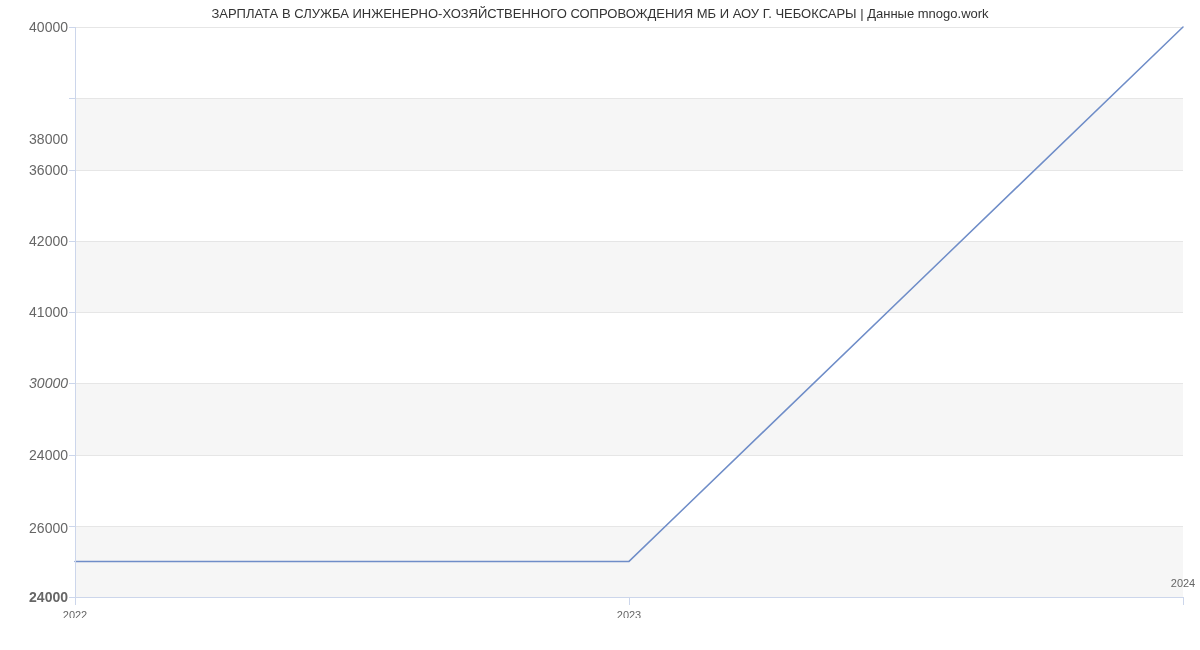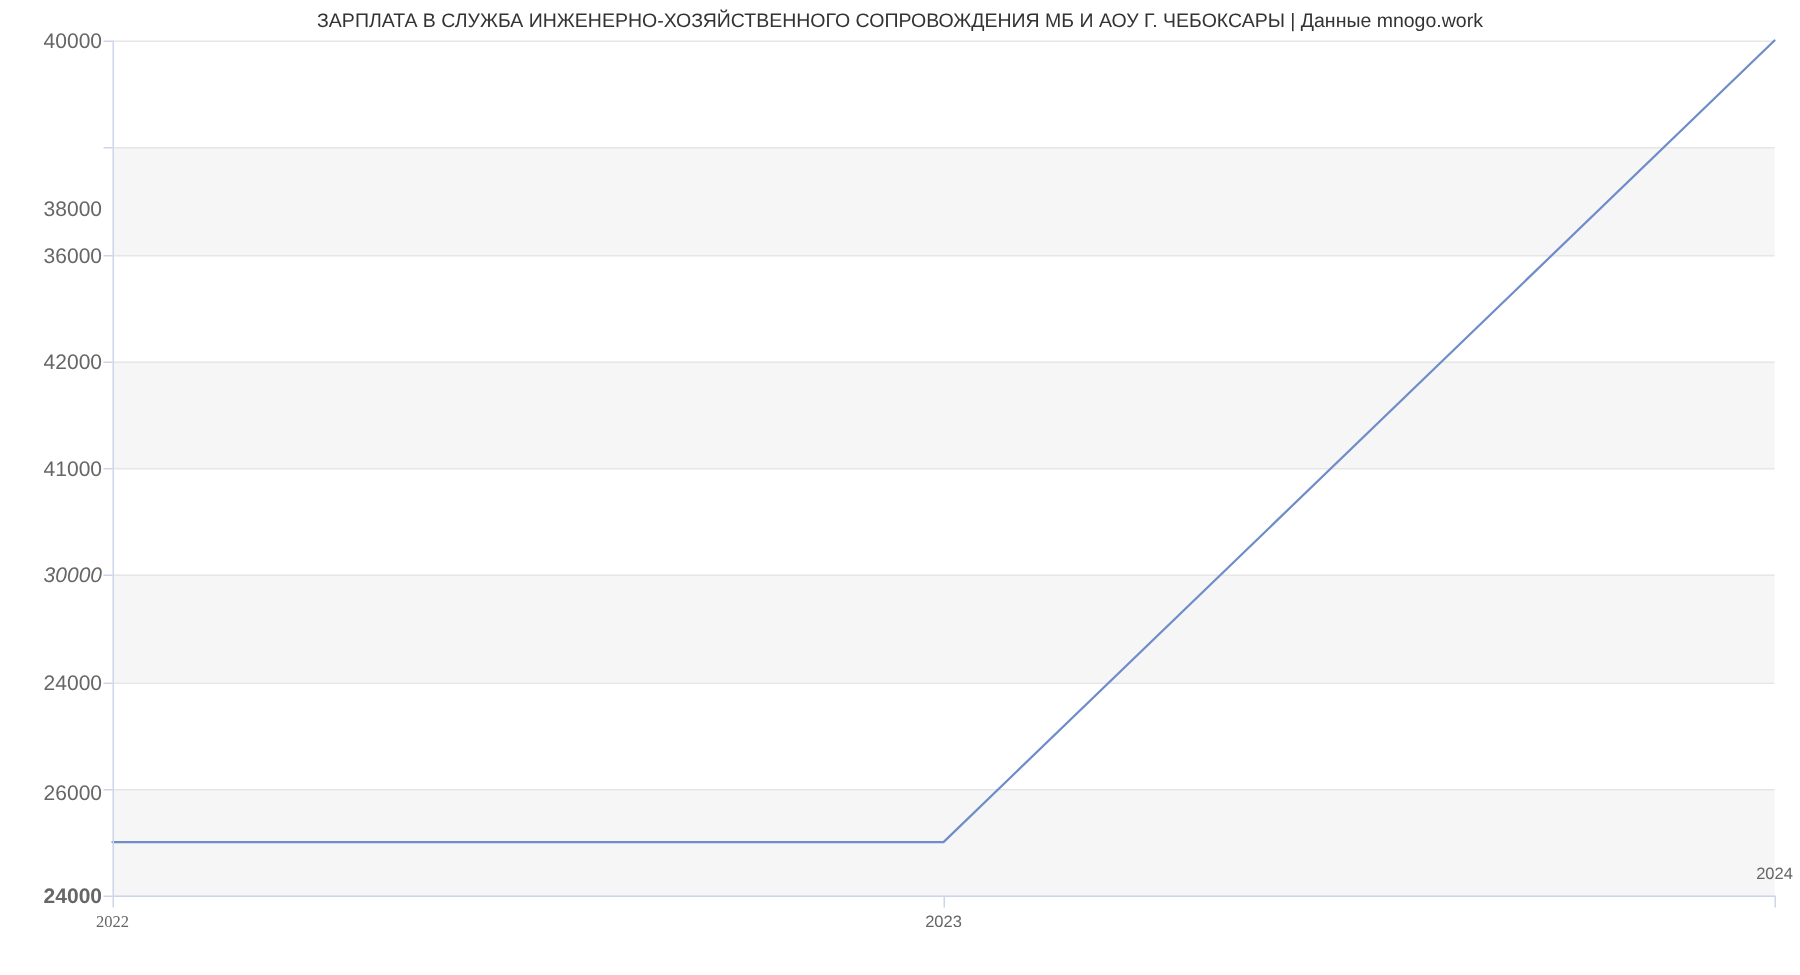--- a/index.html
+++ b/index.html
@@ -52,19 +52,19 @@
     <div class="ytick" style="top: 312px;">41000</div>
     <div class="ytick-mark" style="left: 69px; top: 312px;"></div>
     <div class="ytick" style="top: 240.75px;">42000</div>
     <div class="ytick-mark" style="left: 69px; top: 240.75px;"></div>
     <div class="ytick" style="top: 169.5px;">36000</div>
     <div class="ytick-mark" style="left: 69px; top: 169.5px;"></div>
     <div class="ytick" style="top: 108px; margin-top: 31px;">38000</div>
     <div class="ytick-mark" style="left: 69px; top: 98.25px;"></div>
     <div class="ytick" style="top: 27px;">40000</div>
     <div class="ytick-mark" style="left: 69px; top: 27px;"></div>
-    <div class="xtick" style="left: 75px; top: 609px; font-family: Liberation Serif, serif;">2022</div>
+    <div class="xtick" style="left: 75px; top: 609px;">2022</div>
     <div class="xtick-mark" style="left: 75px; top: 597px;"></div>
     <div class="xtick" style="left: 629px; top: 609px;">2023</div>
     <div class="xtick-mark" style="left: 629px; top: 597px;"></div>
     <div class="xtick" style="left: 1183px; top: 577px;">2024</div>
     <div class="xtick-mark" style="left: 1183px; top: 597px;"></div>
   </div>
 
 </body></html>

